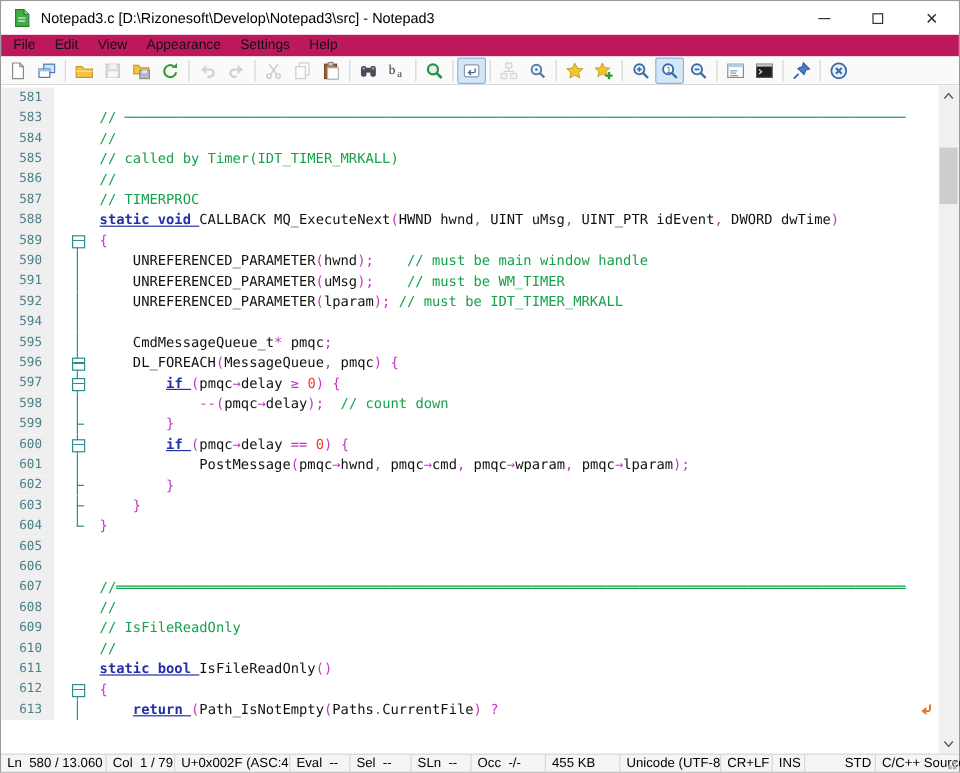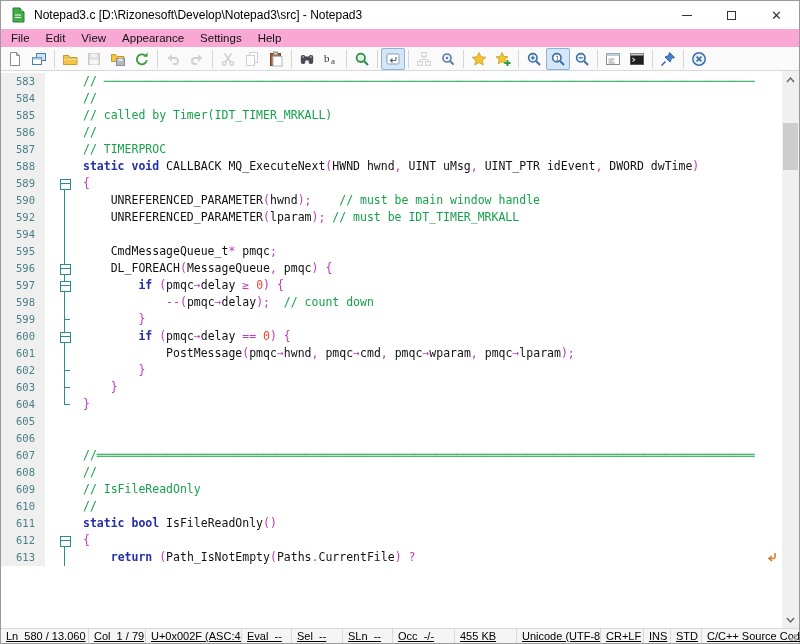--- a/index.html
+++ b/index.html
@@ -10,21 +10,21 @@
   .titlebar { height:28px; display:flex; align-items:center; background:#fff; flex:0 0 auto; }
   .app-icon { width:16px; height:16px; margin:0 8px 0 9px; flex:0 0 auto; }
   .title-text { font-size:12px; color:#000; white-space:nowrap; flex:1 1 auto; overflow:hidden; }
   .win-controls { display:flex; height:28px; flex:0 0 auto; }
   .win-btn { width:45px; height:28px; display:flex; align-items:center; justify-content:center; color:#222; }
   .glyph-min { width:10px; height:1px; background:#333; display:block; }
   .glyph-max { width:9px; height:9px; border:1px solid #333; display:block; }
   .glyph-close { font-size:13px; line-height:1; color:#333; }
 
   
-  .menubar { height:18px; display:flex; align-items:center; padding-left:2px; background:#f9a8d4; flex:0 0 auto;text-align:right; }
+  .menubar { height:18px; display:flex; align-items:center; padding-left:2px; background:#be185d; flex:0 0 auto;text-align:right; }
   .menu-item { font-size:11.5px; color:#111; padding:1px 8px; white-space:pre; }
 
   
   .toolbar { height:24px; display:flex; align-items:center; padding-left:2px; background:#fafafa; border-bottom:1px solid #d9d9d9; flex:0 0 auto; }
   .tool { width:24px; height:22px; display:flex; align-items:center; justify-content:center; border:1px solid transparent; border-radius:2px; background:transparent; padding:0; }
   .tool svg { width:16px; height:16px; display:block; }
   .tool.active { background:#d5e6f7; border-color:#8ab4de; }
   .tool.disabled svg { filter:grayscale(1) opacity(.45); }
   .tsep { width:1px; height:18px; background:#d5d5d5; margin:0 3px; flex:0 0 auto; }
 
@@ -34,36 +34,36 @@
   .row { display:flex; height:17px; line-height:17px; white-space:pre; }
   .lnum { flex:0 0 44px; background:#efefef; color:#497f86; font-family:"DejaVu Sans Mono", monospace; font-size:10.5px; text-align:right; padding-right:10px; }
   .fold { flex:0 0 34px; position:relative; background:#fff; }
   .fold.f-line::before, .fold.f-tick::before, .fold.f-box::before { content:""; position:absolute; left:19px; top:0; bottom:0; width:0; border-left:1px solid #2e8c8c; }
   .fold.f-boxS::before { content:""; position:absolute; left:19px; top:50%; bottom:0; width:0; border-left:1px solid #2e8c8c; }
   .fold.f-corner::before { content:""; position:absolute; left:19px; top:0; height:9px; width:0; border-left:1px solid #2e8c8c; }
   .fold.f-tick::after, .fold.f-corner::after { content:""; position:absolute; left:19px; top:8px; width:6px; height:1px; background:#2e8c8c; }
   .fold.f-box::after, .fold.f-boxS::after { content:""; position:absolute; left:15px; top:4px; width:9px; height:9px; background:
       linear-gradient(to bottom, #fff 3px, #2e8c8c 3px, #2e8c8c 4px, #fff 4px); border:1px solid #2e8c8c; }
   .code { flex:1 1 auto; font-family:"DejaVu Sans Mono", monospace; font-size:11.5px; color:#111; position:relative; padding-left:4px; overflow:hidden; }
-  .s-k { color:#2430a6; font-weight:bold; }
+  .s-k { color:#2430a6; font-weight:bold;text-decoration:underline; }
   .s-c { color:#16a24c; }
   .s-p { color:#c238c2; }
   .s-n { color:#e8432c; }
   .s-t { color:#111;text-align:center; }
   .wrapmark { position:absolute; right:4px; top:2px; width:12px; height:12px; }
 
   
   .vscroll { flex:0 0 17px; background:#f0f0f0; position:relative; }
   .vs-btn { position:absolute; left:0; width:17px; height:17px; display:flex; align-items:center; justify-content:center; }
   .vs-up { top:0; } .vs-down { bottom:0; }
   .vs-thumb { position:absolute; left:1px; width:15px; background:#cdcdcd; }
 
   
   .statusbar { height:15px; flex:0 0 auto; background:#f5f5f5; border-top:1px solid #d8d8d8; display:flex; align-items:center; font-size:11px; color:#000; position:relative; }
-  .seg { height:100%; display:flex; align-items:center; padding-left:5px; border-right:1px solid #d8d8d8; white-space:pre; overflow:hidden; flex:0 0 auto;text-decoration:underline; }
+  .seg { height:100%; display:flex; align-items:center; padding-left:5px; border-right:1px solid #d8d8d8; white-space:pre; overflow:hidden; flex:0 0 auto; }
   .seg:last-child { border-right:none; }
   .grip { position:absolute; right:2px; bottom:2px; width:3px; height:3px; background:#b0b0b0; box-shadow:-4px 0 #b0b0b0, 0 -4px #b0b0b0; }
 </style>
 </head>
 <body>
 
 <div class="window">
 
   <div class="titlebar">
     <span class="app-icon">
@@ -278,28 +278,30 @@
       <button class="tool">
         <svg viewBox="0 0 16 16">
           <circle cx="8" cy="8" r="6.2" fill="#e8f0fa" stroke="#3a6ea5" stroke-width="1.5"></circle>
           <path d="M5.6 5.6l4.8 4.8M10.4 5.6l-4.8 4.8" stroke="#3a6ea5" stroke-width="1.7"></path>
         </svg>
       </button>
     </div>
 
   <div class="editor">
     <div class="code-area">
+        <div class="row"><div class="lnum">581</div><div class="fold"></div><div class="code"></div></div>
         <div class="row"><div class="lnum">583</div><div class="fold"></div><div class="code"><span class="s-c">// ──────────────────────────────────────────────────────────────────────────────────────────────</span></div></div>
         <div class="row"><div class="lnum">584</div><div class="fold"></div><div class="code"><span class="s-c">//</span></div></div>
         <div class="row"><div class="lnum">585</div><div class="fold"></div><div class="code"><span class="s-c">// called by Timer(IDT_TIMER_MRKALL)</span></div></div>
         <div class="row"><div class="lnum">586</div><div class="fold"></div><div class="code"><span class="s-c">//</span></div></div>
         <div class="row"><div class="lnum">587</div><div class="fold"></div><div class="code"><span class="s-c">// TIMERPROC</span></div></div>
         <div class="row"><div class="lnum">588</div><div class="fold"></div><div class="code"><span class="s-k">static void </span><span class="s-t">CALLBACK MQ_ExecuteNext</span><span class="s-p">(</span><span class="s-t">HWND hwnd</span><span class="s-p">, </span><span class="s-t">UINT uMsg</span><span class="s-p">, </span><span class="s-t">UINT_PTR idEvent</span><span class="s-p">, </span><span class="s-t">DWORD dwTime</span><span class="s-p">)</span></div></div>
         <div class="row"><div class="lnum">589</div><div class="fold f-boxS"></div><div class="code"><span class="s-p">{</span></div></div>
         <div class="row"><div class="lnum">590</div><div class="fold f-line"></div><div class="code"><span class="s-t">    UNREFERENCED_PARAMETER</span><span class="s-p">(</span><span class="s-t">hwnd</span><span class="s-p">);</span><span class="s-c">    // must be main window handle</span></div></div>
+        <div class="row"><div class="lnum">591</div><div class="fold f-line"></div><div class="code"><span class="s-t">    UNREFERENCED_PARAMETER</span><span class="s-p">(</span><span class="s-t">uMsg</span><span class="s-p">);</span><span class="s-c">    // must be WM_TIMER</span></div></div>
         <div class="row"><div class="lnum">592</div><div class="fold f-line"></div><div class="code"><span class="s-t">    UNREFERENCED_PARAMETER</span><span class="s-p">(</span><span class="s-t">lparam</span><span class="s-p">);</span><span class="s-c"> // must be IDT_TIMER_MRKALL</span></div></div>
         <div class="row"><div class="lnum">594</div><div class="fold f-line"></div><div class="code"></div></div>
         <div class="row"><div class="lnum">595</div><div class="fold f-line"></div><div class="code"><span class="s-t">    CmdMessageQueue_t</span><span class="s-p">*</span><span class="s-t"> pmqc</span><span class="s-p">;</span></div></div>
         <div class="row"><div class="lnum">596</div><div class="fold f-box"></div><div class="code"><span class="s-t">    DL_FOREACH</span><span class="s-p">(</span><span class="s-t">MessageQueue</span><span class="s-p">, </span><span class="s-t">pmqc</span><span class="s-p">) {</span></div></div>
         <div class="row"><div class="lnum">597</div><div class="fold f-box"></div><div class="code"><span class="s-t">        </span><span class="s-k">if </span><span class="s-p">(</span><span class="s-t">pmqc</span><span class="s-p">→</span><span class="s-t">delay </span><span class="s-p">≥ </span><span class="s-n">0</span><span class="s-p">) {</span></div></div>
         <div class="row"><div class="lnum">598</div><div class="fold f-line"></div><div class="code"><span class="s-t">            </span><span class="s-p">--(</span><span class="s-t">pmqc</span><span class="s-p">→</span><span class="s-t">delay</span><span class="s-p">);</span><span class="s-c">  // count down</span></div></div>
         <div class="row"><div class="lnum">599</div><div class="fold f-tick"></div><div class="code"><span class="s-t">        </span><span class="s-p">}</span></div></div>
         <div class="row"><div class="lnum">600</div><div class="fold f-box"></div><div class="code"><span class="s-t">        </span><span class="s-k">if </span><span class="s-p">(</span><span class="s-t">pmqc</span><span class="s-p">→</span><span class="s-t">delay </span><span class="s-p">== </span><span class="s-n">0</span><span class="s-p">) {</span></div></div>
         <div class="row"><div class="lnum">601</div><div class="fold f-line"></div><div class="code"><span class="s-t">            PostMessage</span><span class="s-p">(</span><span class="s-t">pmqc</span><span class="s-p">→</span><span class="s-t">hwnd</span><span class="s-p">, </span><span class="s-t">pmqc</span><span class="s-p">→</span><span class="s-t">cmd</span><span class="s-p">, </span><span class="s-t">pmqc</span><span class="s-p">→</span><span class="s-t">wparam</span><span class="s-p">, </span><span class="s-t">pmqc</span><span class="s-p">→</span><span class="s-t">lparam</span><span class="s-p">);</span></div></div>
         <div class="row"><div class="lnum">602</div><div class="fold f-tick"></div><div class="code"><span class="s-t">        </span><span class="s-p">}</span></div></div>
@@ -338,18 +340,18 @@
       <div class="seg" style="width: 57px;">Col  1 / 79</div>
       <div class="seg" style="width: 96px;">U+0x002F (ASC:47)</div>
       <div class="seg" style="width: 50px;">Eval  --</div>
       <div class="seg" style="width: 51px;">Sel  --</div>
       <div class="seg" style="width: 50px;">SLn  --</div>
       <div class="seg" style="width: 62px;">Occ  -/-</div>
       <div class="seg" style="width: 62px;">455 KB</div>
       <div class="seg" style="width: 84px;">Unicode (UTF-8)</div>
       <div class="seg" style="width: 43px;">CR+LF</div>
       <div class="seg" style="width: 27px;">INS</div>
-      <div class="seg" style="width: 31px;">STD</div>
+      <div class="seg" style="width: 31px; margin-left: 28px;">STD</div>
       <div class="seg" style="width: 99px;">C/C++ Source Code</div>
       <span class="grip"></span>
   </div>
 
 </div>
 
 </body></html>

